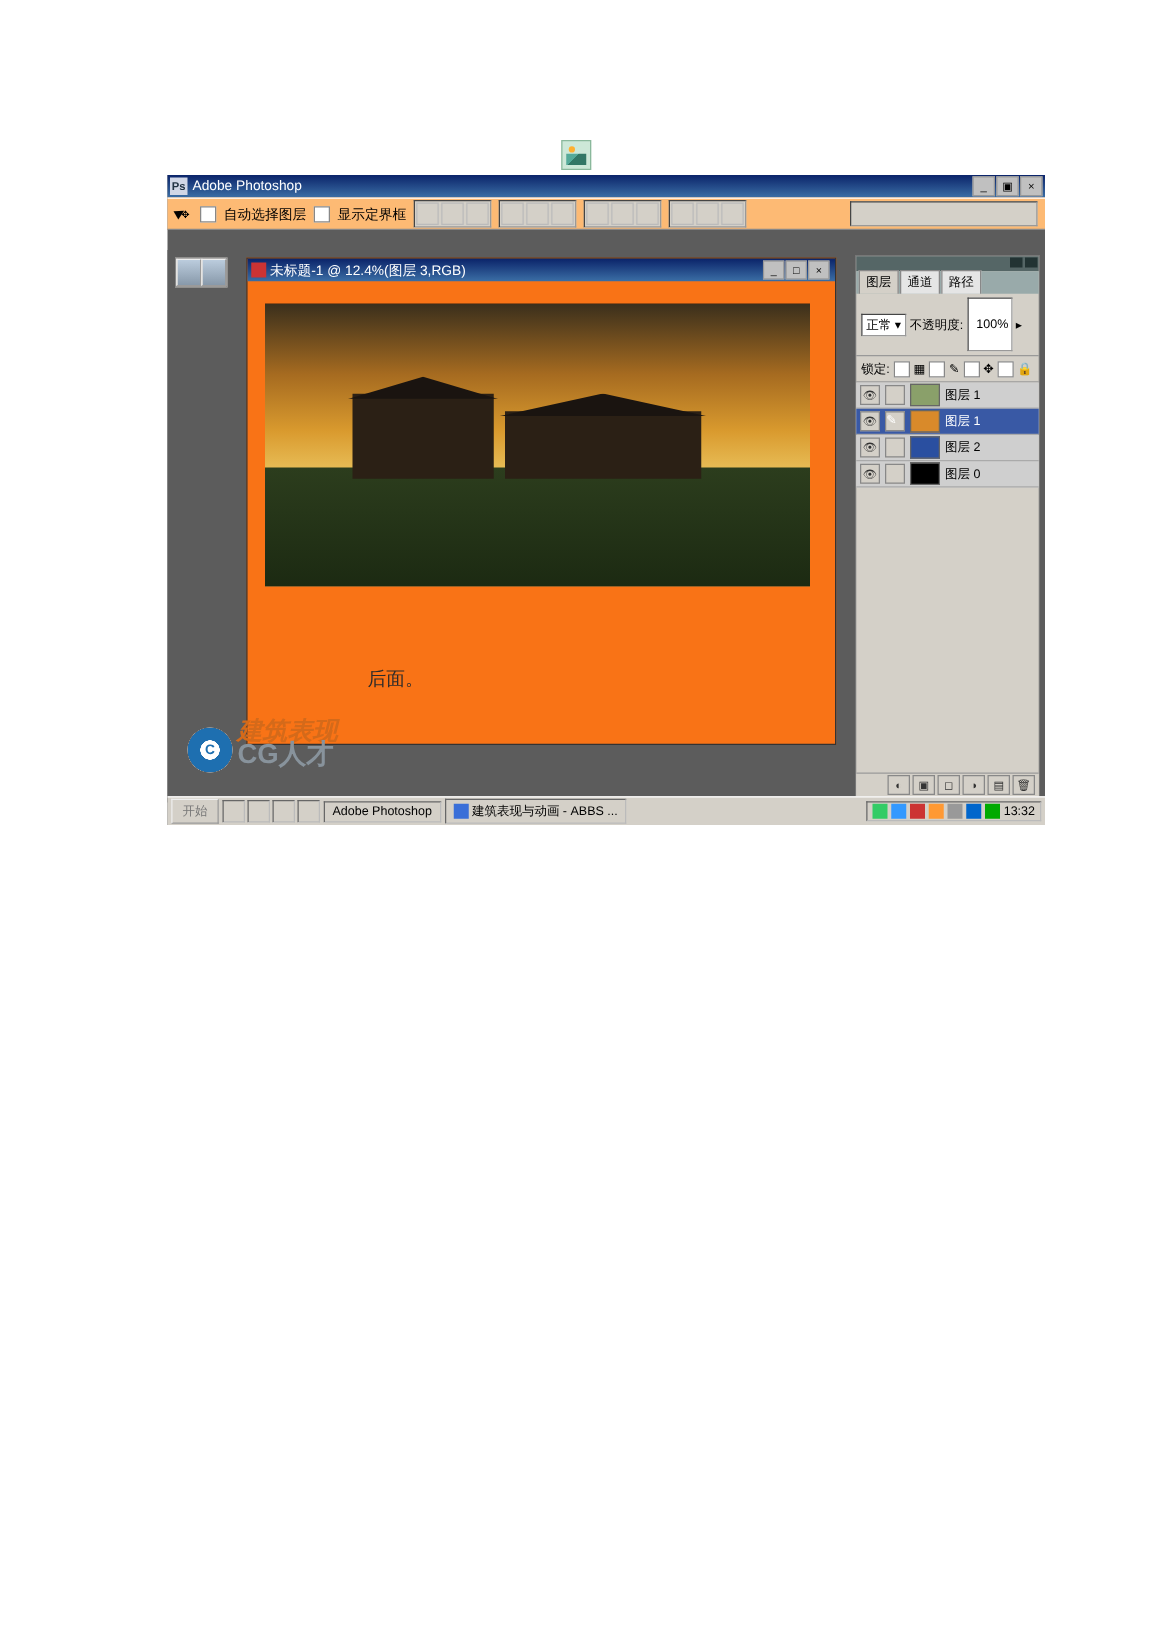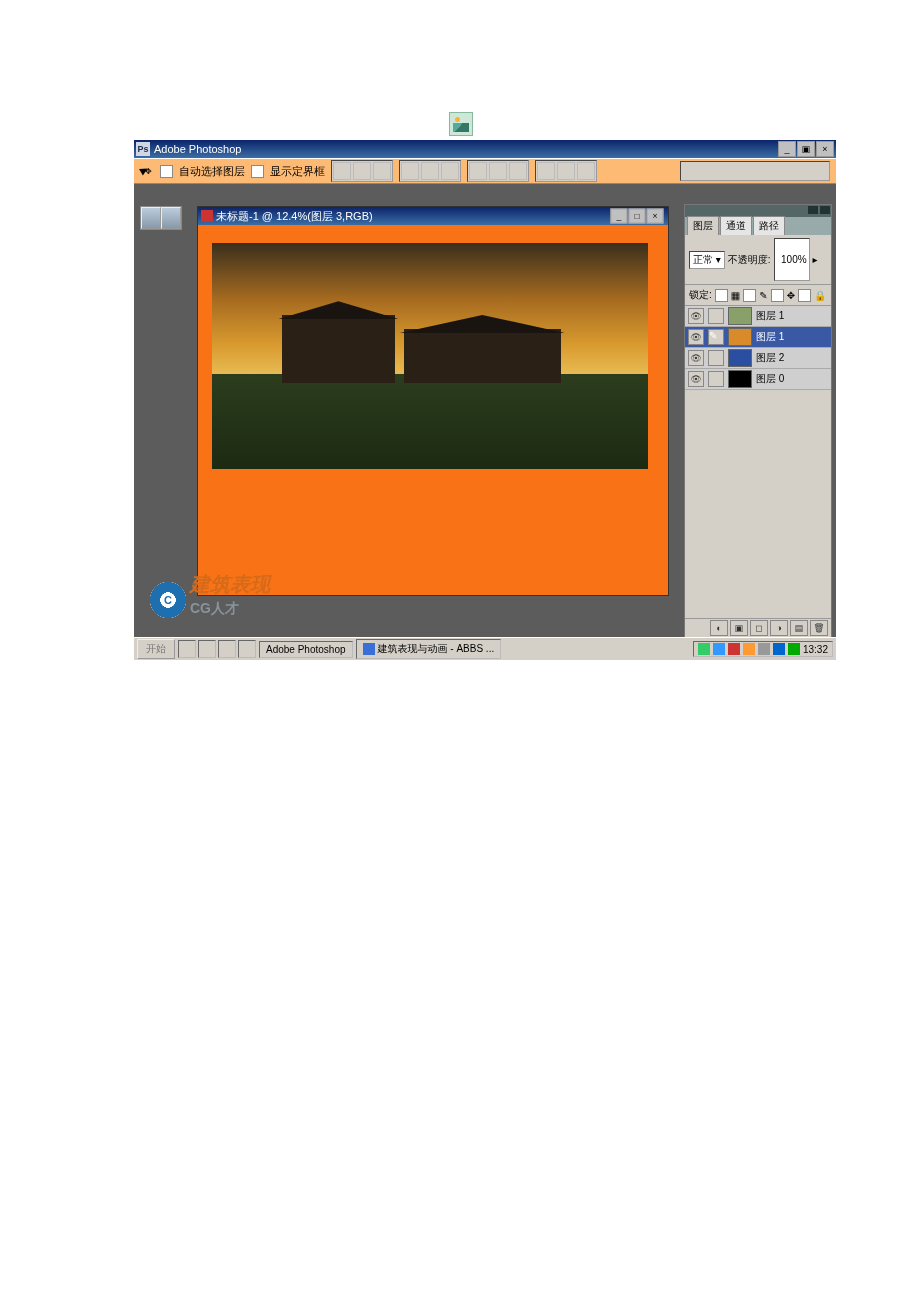--- a/index.html
+++ b/index.html
@@ -56,21 +56,21 @@
 .taskbar{position:absolute;left:0;right:0;bottom:0;height:22px;background:#d4d0c8;border-top:1px solid #fff;display:flex;align-items:center;padding:0 3px;gap:3px;font-size:10px}
 .start{padding:2px 8px;border:1px outset #eee;background:#d4d0c8;color:#777}
 .tray{display:flex;gap:2px}
 .tray span{width:16px;height:16px;border:1px inset #bbb}
 .task{padding:2px 6px;border:1px inset #bbb;background:#d4d0c8;display:flex;align-items:center;gap:3px}
 .systray{margin-left:auto;display:flex;align-items:center;gap:3px;border:1px inset #bbb;padding:1px 4px}
 .systray i{width:12px;height:12px;display:inline-block}
 .clock{font-size:10px;color:#000}
 .wm-logo{position:absolute;left:16px;bottom:24px;width:36px;height:36px;border-radius:50%;background:radial-gradient(circle,#fff 30%,#1e6fb0 31% 70%,#fff 71%);display:flex;align-items:center;justify-content:center;color:#1e6fb0;font-weight:bold}
 .wm-text{position:absolute;left:56px;bottom:44px;font-size:20px;color:#d46a1a;font-weight:bold;font-style:italic}
-.wm-sub{position:absolute;left:56px;bottom:24px;font-size:14px;color:#88939c;font-weight:bold}
+.wm-sub{position:absolute;left:56px;bottom:24px;font-size:22px;color:#88939c;font-weight:bold}
 </style>
 </head>
 <body>
 
 <div class="stage">
   <div class="placeholder-icon" style="position:absolute;left:449px;top:112px"></div>
 
   <div class="app">
     <div class="titlebar">
       <div class="ps-icon">Ps</div>
@@ -132,20 +132,21 @@
           <div class="sky"></div>
           <div class="ground"></div>
           <div class="house h1">
               <div class="roof"></div>
             </div>
           <div class="house h2">
               <div class="roof"></div>
             </div>
         </div>
         <div class="caption">
+          <div>后面。</div>
         </div>
       </div>
 
       <div class="layers">
         <div class="paneltop">
             <span></span>
             <span></span>
           </div>
         <div class="tabs">
           <div class="tab">图层</div>

